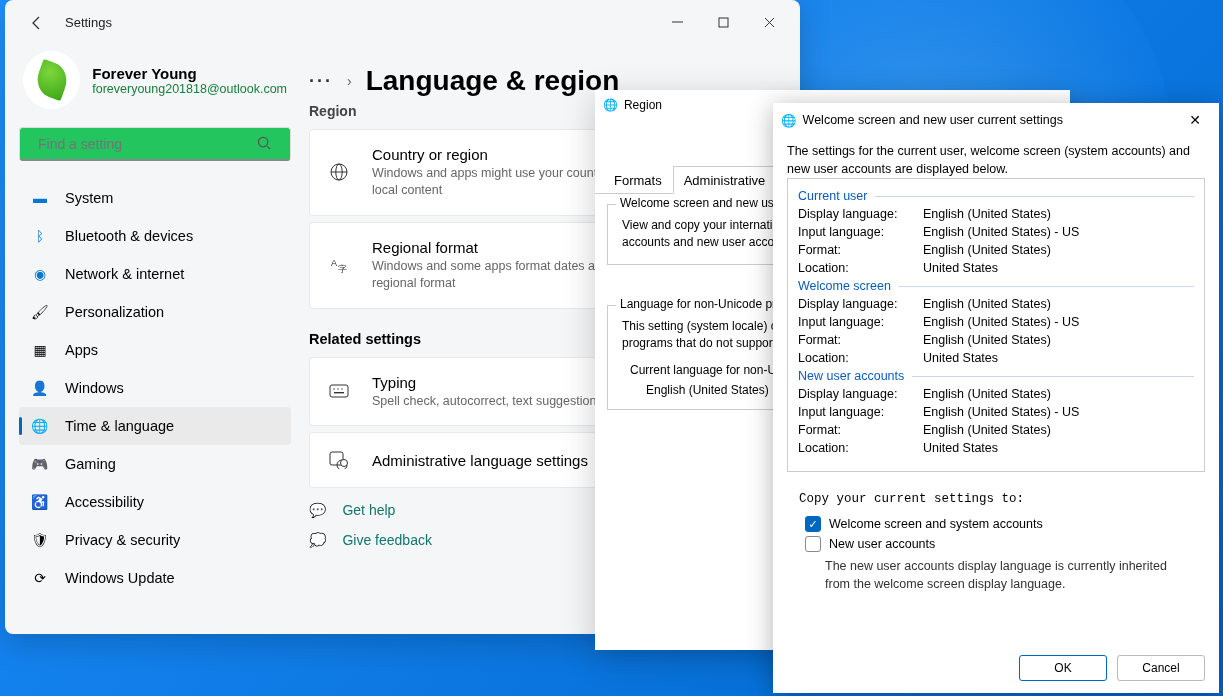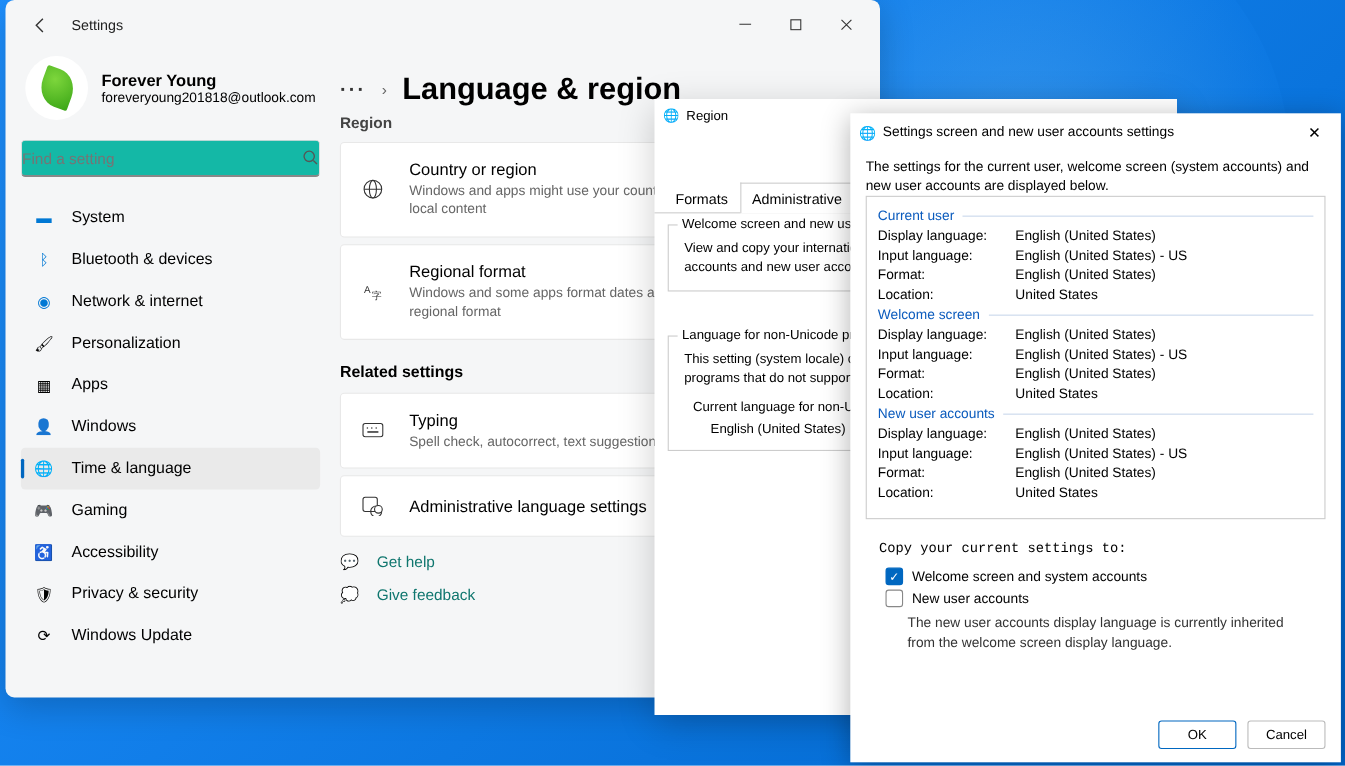--- a/index.html
+++ b/index.html
@@ -11,22 +11,22 @@
 .back-btn { width: 32px; height: 32px; display: flex; align-items: center; justify-content: center; margin-left: 8px; cursor: pointer; }
 .settings-title { font-size: 13px; margin-left: 12px; color: #222; }
 .win-controls { margin-left: auto; display: flex; }
 .win-btn { width: 46px; height: 32px; display: flex; align-items: center; justify-content: center; cursor: pointer; font-size: 12px; color: #444; }
 .settings-body { display: flex; height: calc(100% - 45px); }
 .sidebar { width: 300px; padding: 0 14px; }
 .user-row { display: flex; align-items: center; padding: 6px 4px 18px 4px; }
 .avatar { width: 58px; height: 58px; border-radius: 50%; background: #fff; display: flex; align-items: center; justify-content: center; margin-right: 12px; }
 .leaf { width: 30px; height: 34px; background: radial-gradient(circle at 35% 30%, #7dd63c, #3aa516); border-radius: 2px 60% 2px 60%; transform: rotate(20deg); }
 .user-name { font-weight: 600; font-size: 15px; }
-.user-email { font-size: 12.5px; color: #000000; }
-.search-box { width: 100%; height: 34px; border: 1px solid #ddd; border-bottom: 2px solid #888; border-radius: 4px; padding: 0 0; display: flex; align-items: center; background: #14b8a6; margin-bottom: 18px; }
+.user-email { font-size: 12.5px; color: #15803d; }
+.search-box { width: 100%; height: 34px; border: 1px solid #ddd; border-bottom: 2px solid #888; border-radius: 4px; padding: 0 18px; display: flex; align-items: center; background: #22c55e; margin-bottom: 18px; }
 .search-box input { border: none; outline: none; flex: 1; font-size: 14px; background: transparent; }
 .nav-item { display: flex; align-items: center; height: 38px; padding: 0 12px; border-radius: 4px; font-size: 14.5px; cursor: pointer; position: relative; }
 .nav-item.active { background: #eaeaea; }
 .nav-item.active::before { content: ""; position: absolute; left: 0; top: 10px; bottom: 10px; width: 3px; background: #0067c0; border-radius: 2px; }
 .nav-icon { width: 18px; height: 18px; margin-right: 16px; display: flex; align-items: center; justify-content: center; font-size: 14px; }
 .main { flex: 1; padding: 0 28px 0 4px; overflow: hidden; }
 .crumbs { display: flex; align-items: center; gap: 14px; margin: 20px 0 4px 0; }
 .ellipsis { font-size: 18px; font-weight: 700; color: #333; cursor: pointer; letter-spacing: 2px; }
 .chev { font-size: 14px; color: #666; }
 .page-title { font-size: 28px; font-weight: 600; }
@@ -56,21 +56,21 @@
 .sub-head span { white-space: nowrap; }
 .sub-head::after { content: ""; flex: 1; height: 1px; background: #c9d7ec; margin-left: 8px; }
 .row { display: flex; padding: 2px 10px; }
 .row .k { width: 125px; }
 .copy-label { margin: 20px 0 8px 12px; font-family: Liberation Mono, monospace; }
 .checkrow { display: flex; align-items: center; gap: 8px; padding: 2px 18px; }
 .chk { width: 16px; height: 16px; border: 1px solid #888; border-radius: 3px; display: flex; align-items: center; justify-content: center; font-size: 11px; color: #fff; }
 .chk.on { background: #0067c0; border-color: #0067c0; }
 .subinfo { padding: 4px 18px 0 38px; color: #333; line-height: 1.4; }
 .dialog-btns { position: absolute; bottom: 12px; right: 14px; display: flex; gap: 10px; }
-.dbtn { width: 71px; height: 26px; border: 1px solid #bbb; border-radius: 3px; background: #fff; font-size: 12px; cursor: pointer; }
+.dbtn { width: 88px; height: 26px; border: 1px solid #bbb; border-radius: 3px; background: #fff; font-size: 12px; cursor: pointer; }
 .dbtn.primary { border: 1px solid #0067c0; }
 svg { display: block; }
 </style>
 </head>
 <body>
 <div class="bg-swirl"></div>
 
 <div class="window settings-window">
   <div class="titlebar">
     <div class="back-btn">
@@ -249,21 +249,21 @@
     <div class="groupbox-title">Language for non-Unicode programs</div>
     <div style="line-height:1.45">This setting (system locale) controls the language used when displaying text in programs that do not support Unicode.</div>
     <div style="margin-top:10px;padding-left:8px">Current language for non-Unicode programs:</div>
     <div style="padding-left:24px;margin-top:6px">English (United States)</div>
   </div>
 </div>
 
 <div class="window dialog-window">
   <div class="dialog-title">
     <span style="margin-right:6px">🌐</span>
-    <span>Settings screen and new user accounts settings</span>
+    <span>Welcome screen and new user current settings</span>
     <div class="dialog-close">✕</div>
   </div>
   <div class="dialog-body">
     <div class="info">The settings for the current user, welcome screen (system accounts) and new user accounts are displayed below.</div>
     <div class="big-group">
       <div class="sub-head">
           <span>Current user</span>
         </div>
       <div class="row">
           <div class="k">Display language:</div>

